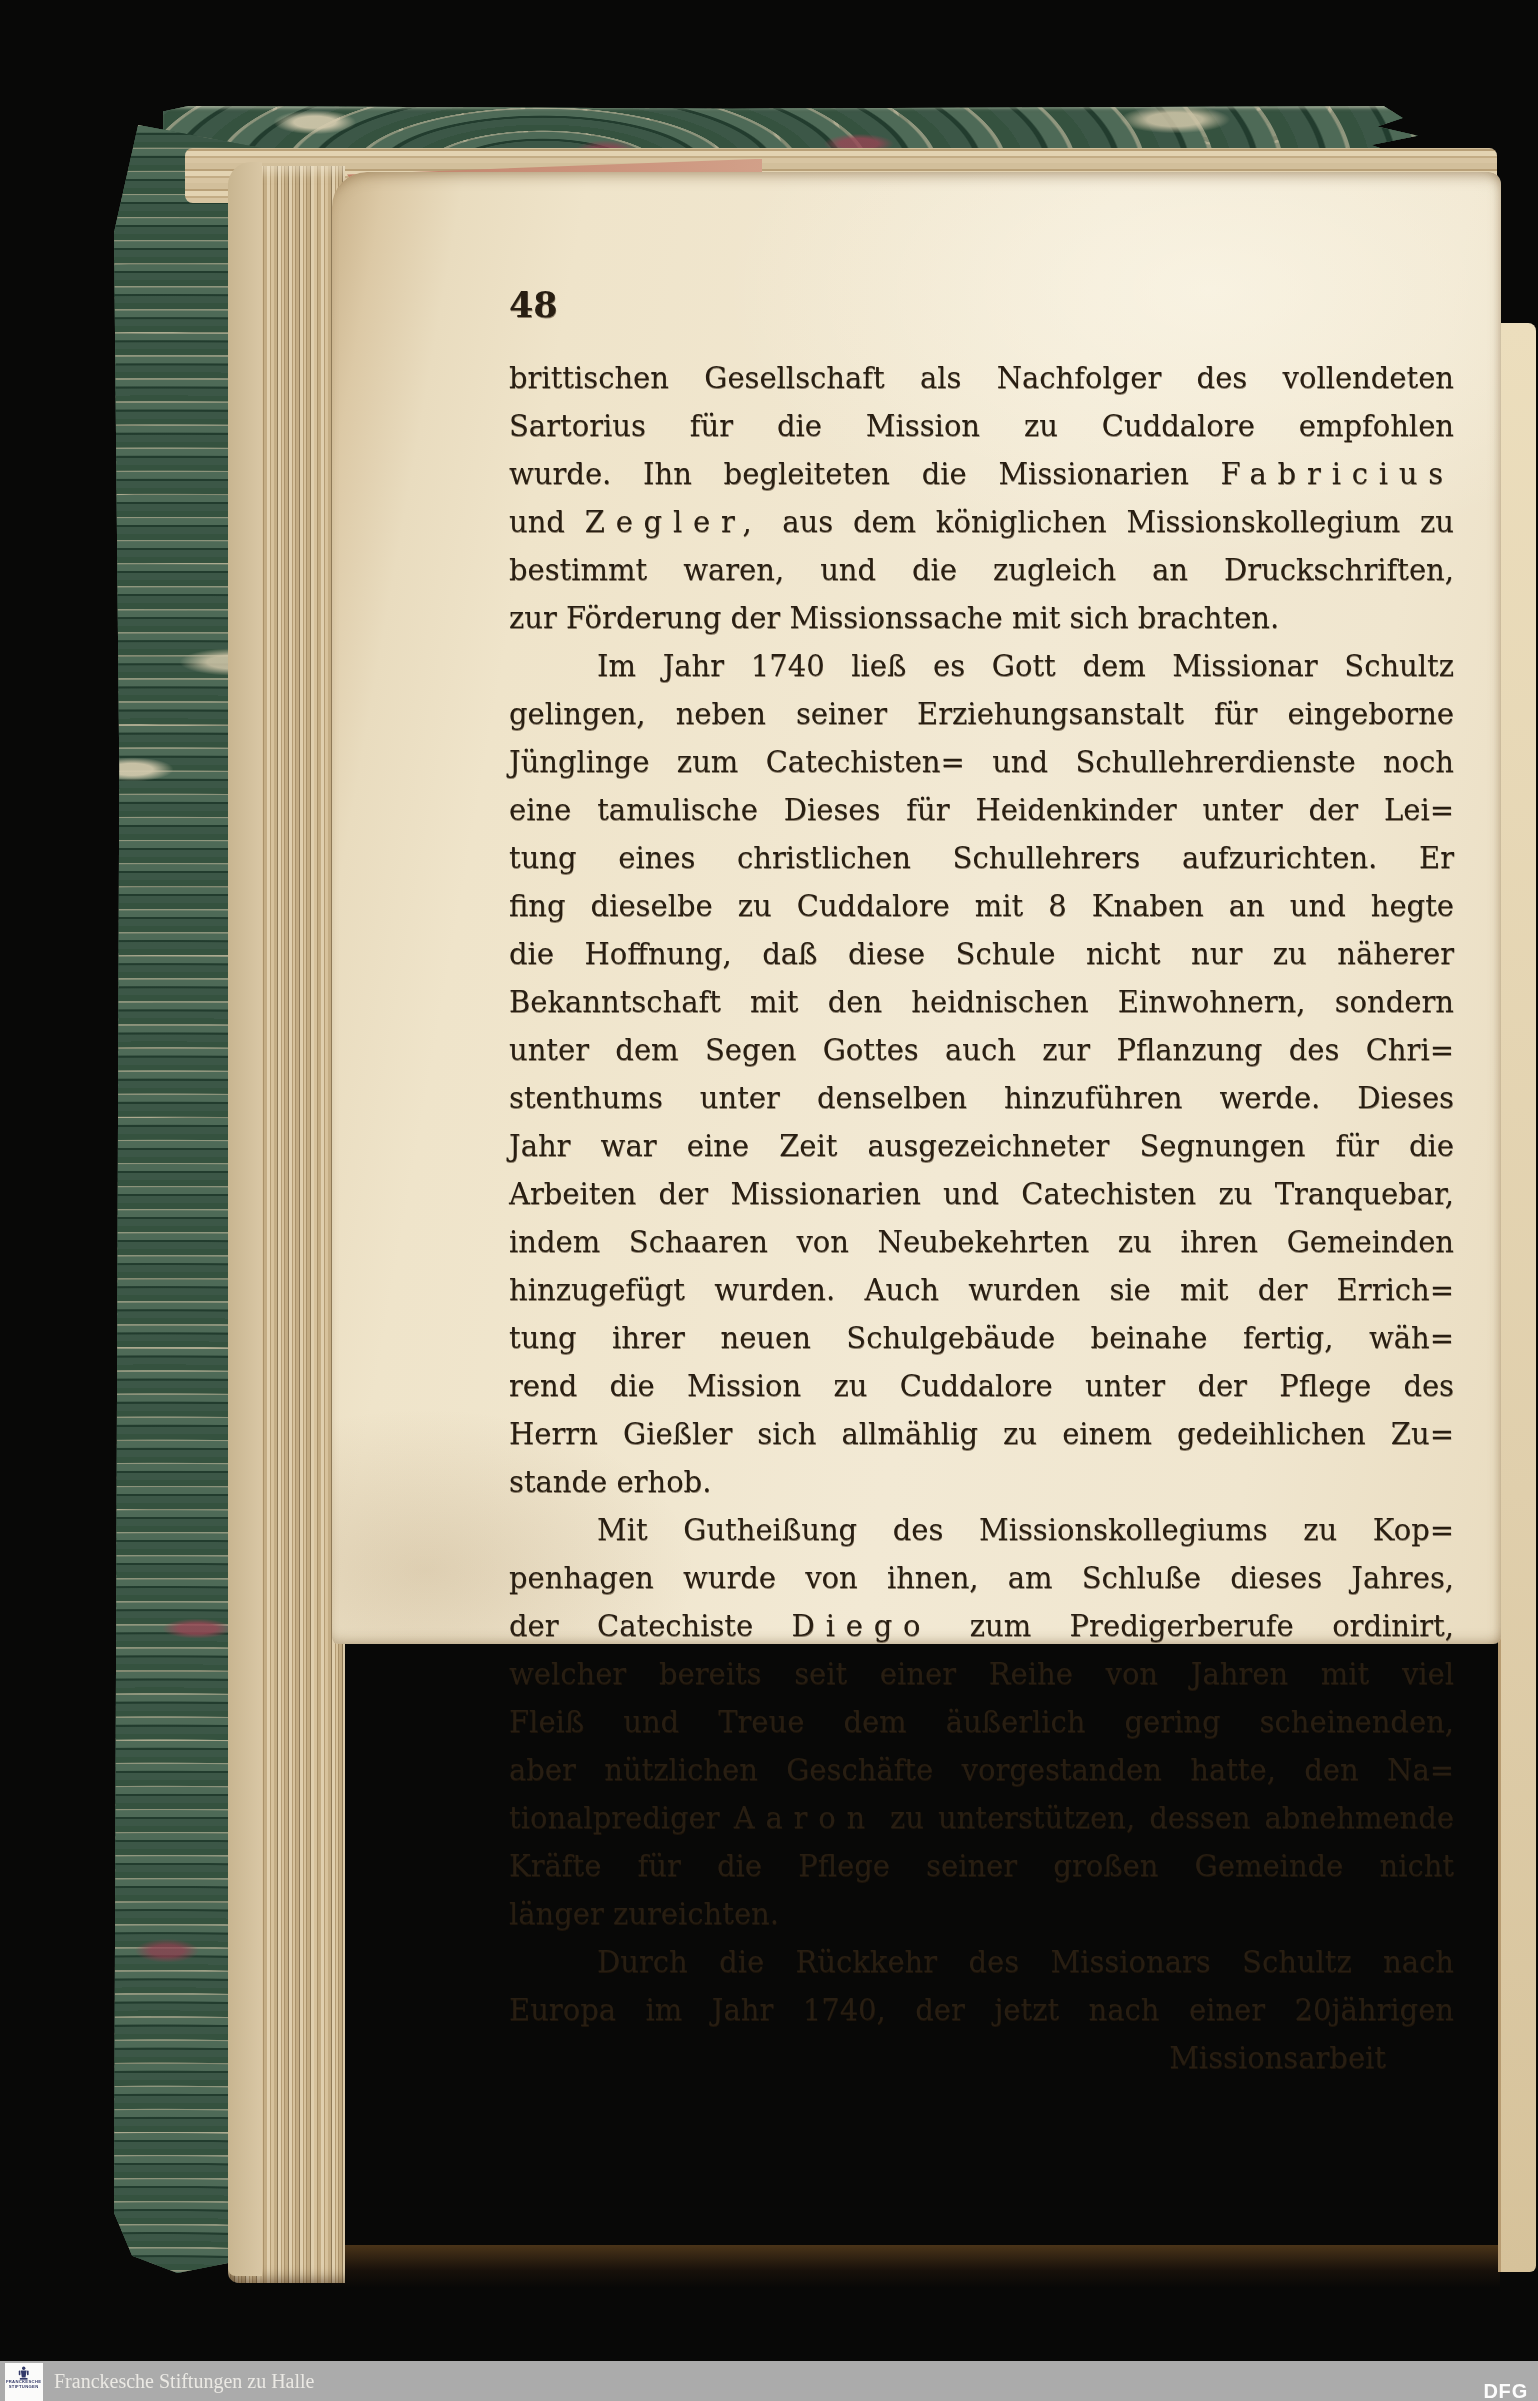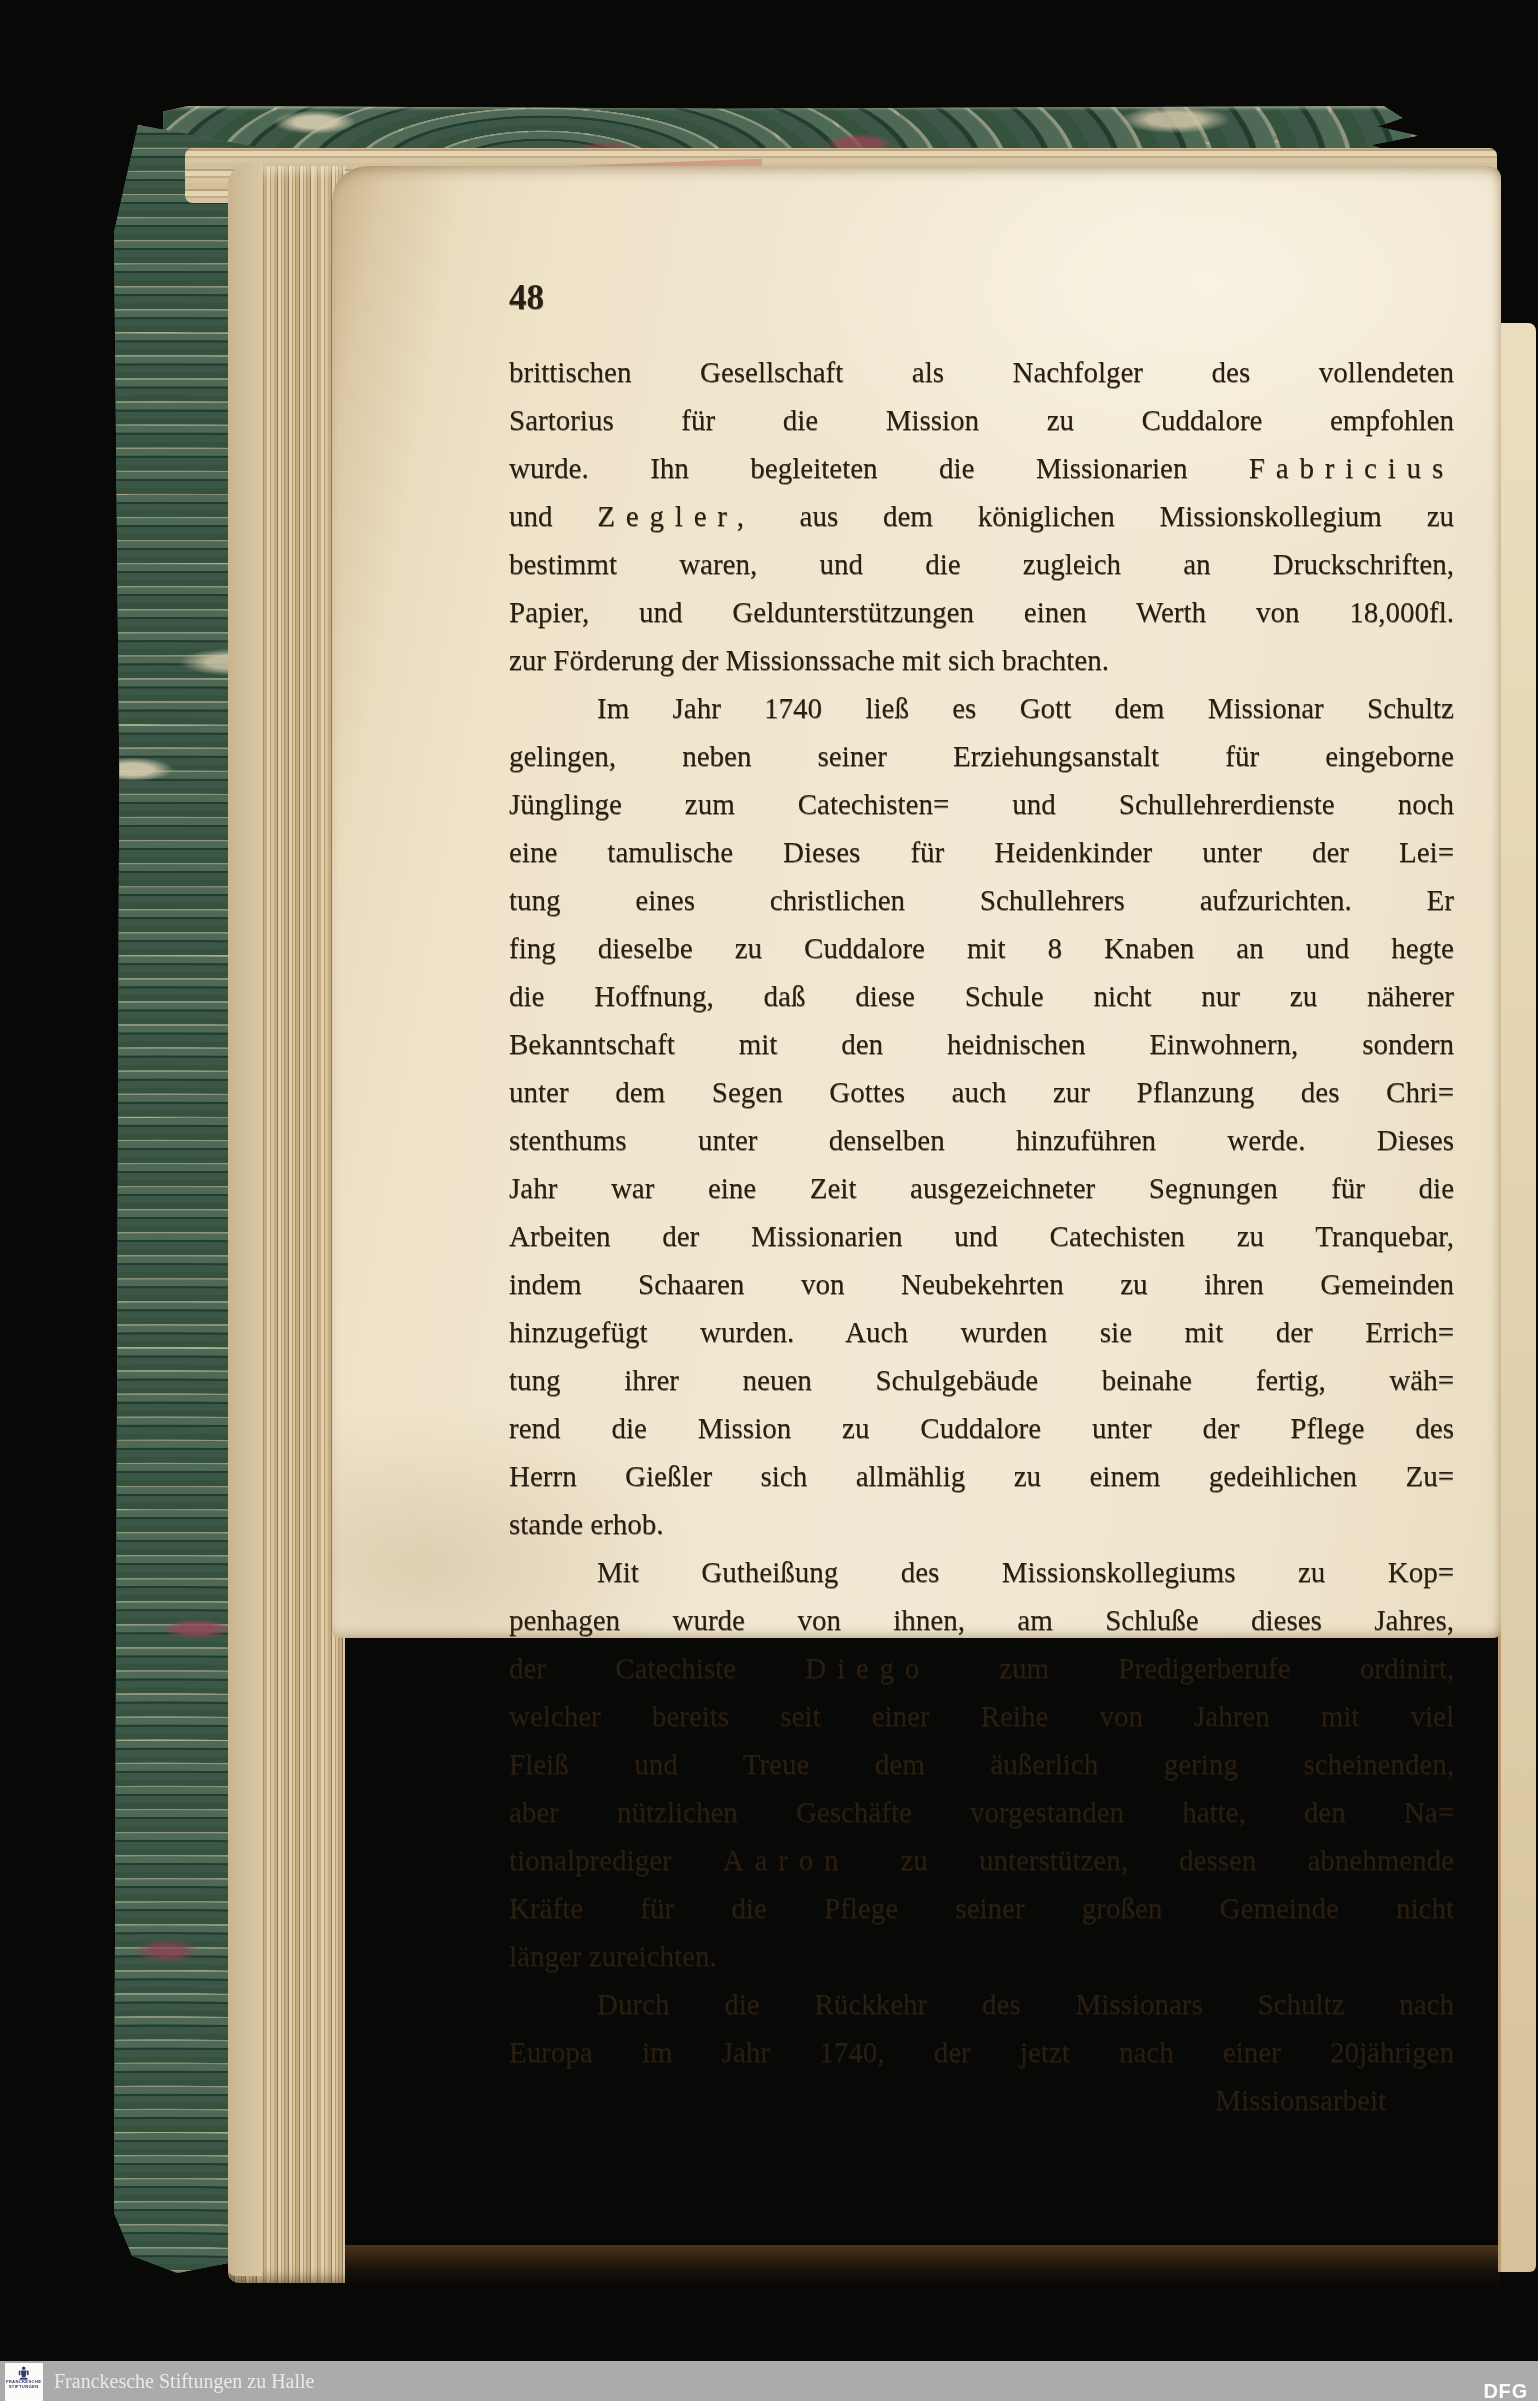--- a/index.html
+++ b/index.html
@@ -34,28 +34,28 @@
       repeating-linear-gradient(90deg,#d7c29c 0 2.3px,#a9916a 2.3px 3.1px,#c4ad85 3.1px 6.2px,#8f7a58 6.2px 7px,#e0cfae 7px 10px,#b49c74 10px 10.8px);
     box-shadow:inset 0 14px 10.8px -7.7px rgba(245,238,218,.5), inset 0 -12.3px 10.8px -7.7px rgba(60,40,20,.5);}
   .inner-cover{position:absolute;left:228px;top:162px;width:34px;height:2114px;z-index:4;
     background:linear-gradient(90deg,#cdb globalization,#d8c6a4);background:linear-gradient(90deg,#c8b590,#dcb;);
     background:linear-gradient(90deg,#c8b590,#d9c7a5);border-radius:23px 0 0 7.7px;}
   .page-shadow{position:absolute;left:331px;top:2245px;width:1169px;height:43px;z-index:2;
     background:linear-gradient(#4a3419,#17100a 60%,rgba(8,8,7,0));}
   .page-under{position:absolute;left:1498px;top:323px;width:35px;height:1949px;z-index:3;
     border-radius:0 7.7px 6.2px 0;border-left:3.8px solid #b89c72;
     background:linear-gradient(180deg,#ecdebd,#e0cfac 60%,#d6c29a);}
-  .page{position:absolute;left:332px;top:166px;width:1169px;height:1472px;z-index:4;
+  .page{position:absolute;left:332px;top:172px;width:1169px;height:1472px;z-index:4;
     border-radius:35px 12.3px 7.7px 6.2px;
     background:
       radial-gradient(ellipse 692px 385px at 75% 8%, rgba(255,252,240,.5), rgba(255,255,255,0) 70%),
       radial-gradient(ellipse 385px 231px at 8% 95%, rgba(140,105,60,.18), rgba(0,0,0,0) 70%),
       linear-gradient(100deg,#c9b28b 0,#dcc9a6 54px,#e9dcbf 131px,#efe4ca 254px,#f2e9d4 55%,#f0e6cf 80%,#e9dcc0 100%);
     box-shadow:inset 0 12.3px 14px -9.2px rgba(120,90,50,.5), inset 0 -9.2px 12.3px -7.7px rgba(110,80,40,.4),
-               inset -7.7px 0 10.8px -6.2px rgba(120,90,50,.35);font-family:Liberation Serif, serif;}
+               inset -7.7px 0 10.8px -6.2px rgba(120,90,50,.35);}
 
   
   .page-number{position:absolute;left:177px;top:112px;font-size:35px;font-weight:bold;color:#281e12;
     text-shadow:0.4px 0.6px 0.6px rgba(50,32,14,.5);}
   .textblock{position:absolute;left:177px;top:182px;width:945px;color:#281e12;
     font-size:29px;line-height:48px;text-shadow:0.3px 0.5px 0.6px rgba(50,32,14,.5);}
   .line{height:48px;white-space:nowrap;}
   .al-j{text-align:justify;text-align-last:justify;}
   .al-l{text-align:left;}
   .al-r{text-align:right;padding-right:68px;box-sizing:border-box;}
@@ -100,21 +100,20 @@
 
         <div class="line al-j">Sartorius für die Mission zu Cuddalore empfohlen</div>
 
         <div class="line al-j"><span>wurde. Ihn begleiteten die Missionarien </span><span class="sp">Fabricius</span></div>
 
         <div class="line al-j"><span>und </span><span class="sp">Zegler,</span><span> aus dem königlichen Missionskollegium zu</span></div>
 
 
         <div class="line al-j">bestimmt waren, und die zugleich an Druckschriften,</div>
 
-        <div class="line al-j">Papier, und Geldunterstützungen einen Werth von 18,000fl.</div>
 
         <div class="line al-l">zur Förderung der Missionssache mit sich brachten.</div>
 
         <div class="line indent al-j">Im Jahr 1740 ließ es Gott dem Missionar Schultz</div>
 
         <div class="line al-j">gelingen, neben seiner Erziehungsanstalt für eingeborne</div>
 
         <div class="line al-j">Jünglinge zum Catechisten= und Schullehrerdienste noch</div>
 
         <div class="line al-j">eine tamulische Dieses für Heidenkinder unter der Lei=</div>

